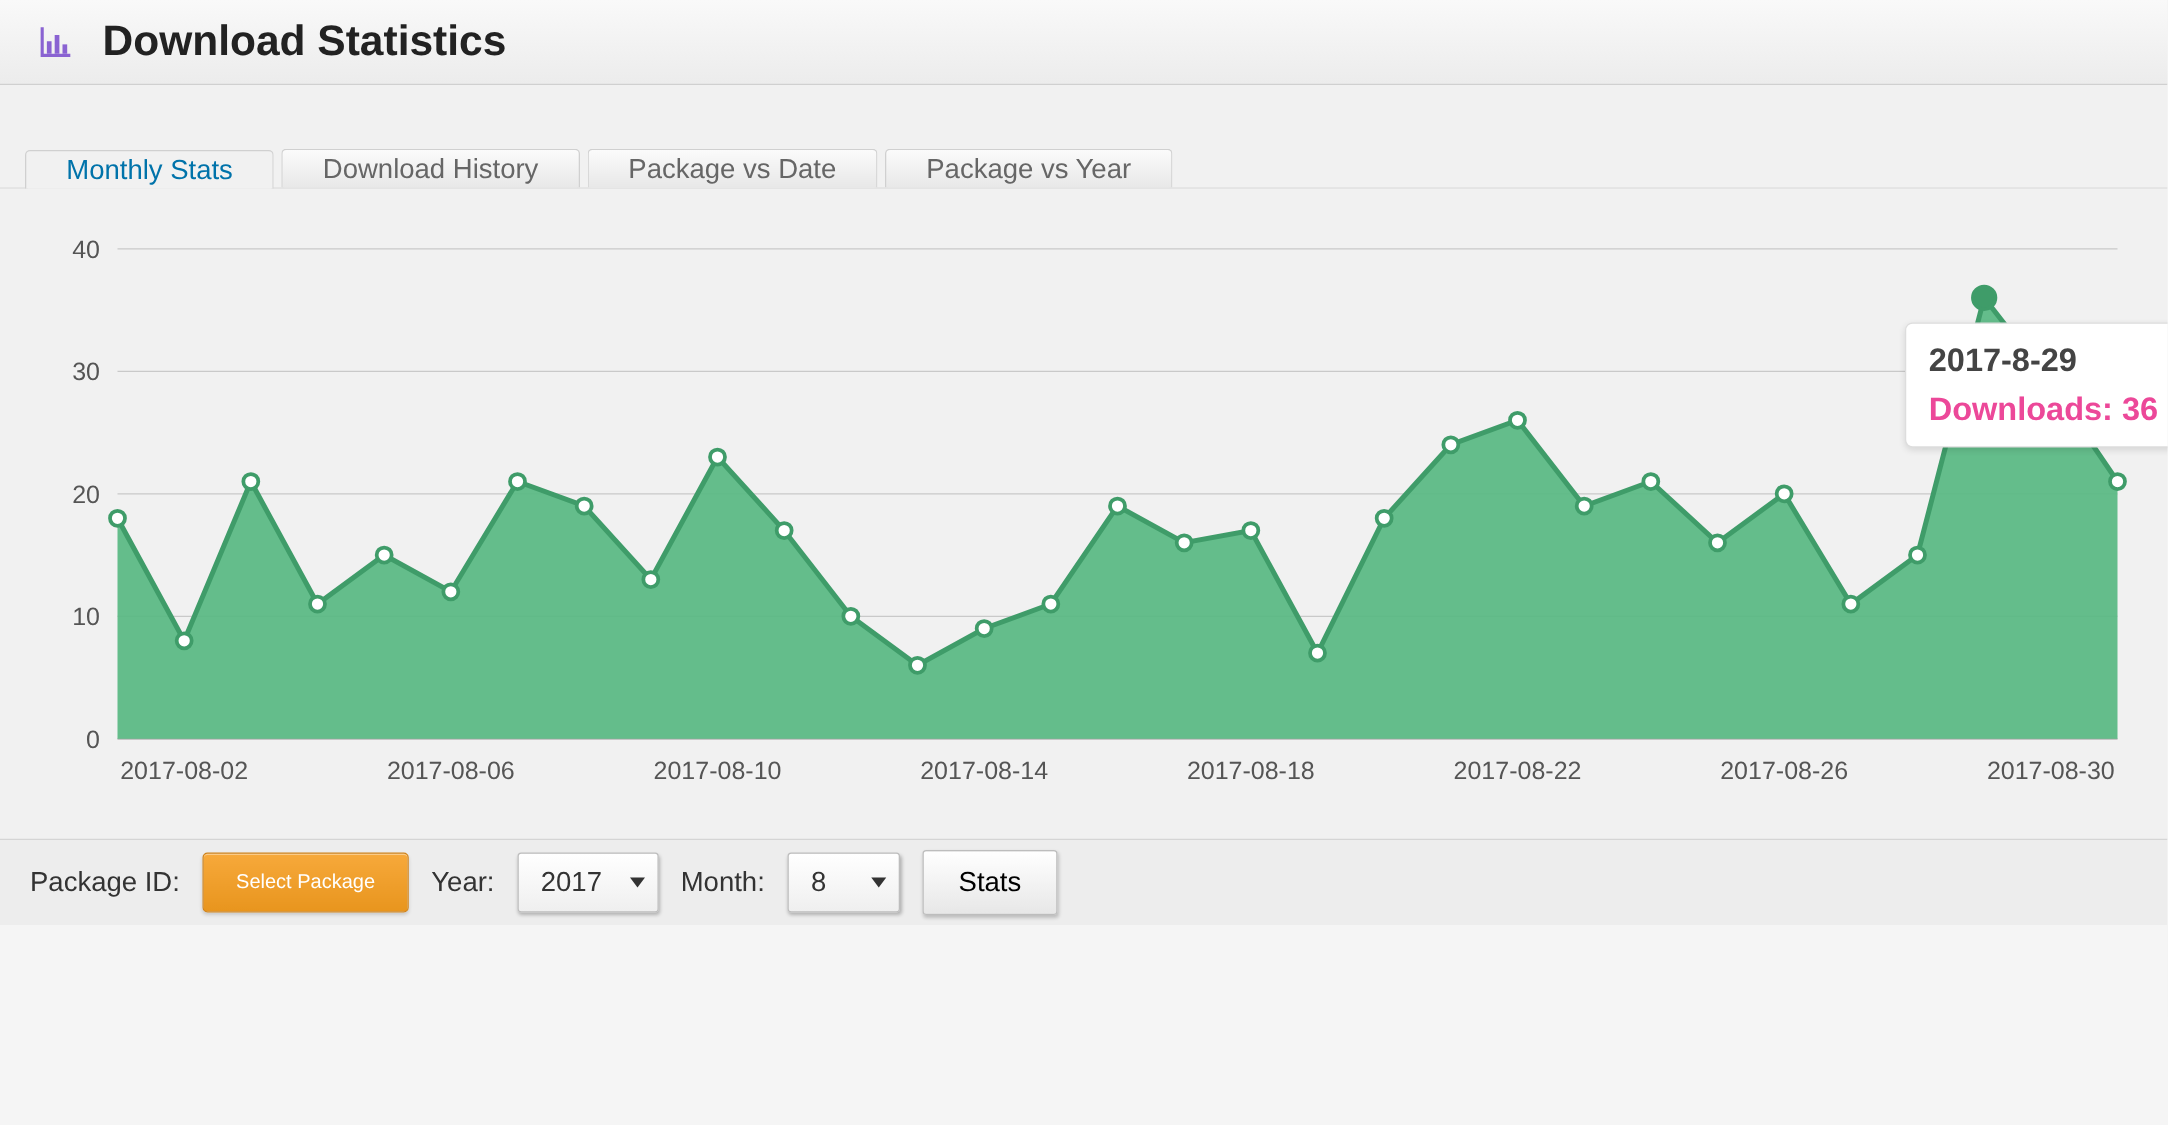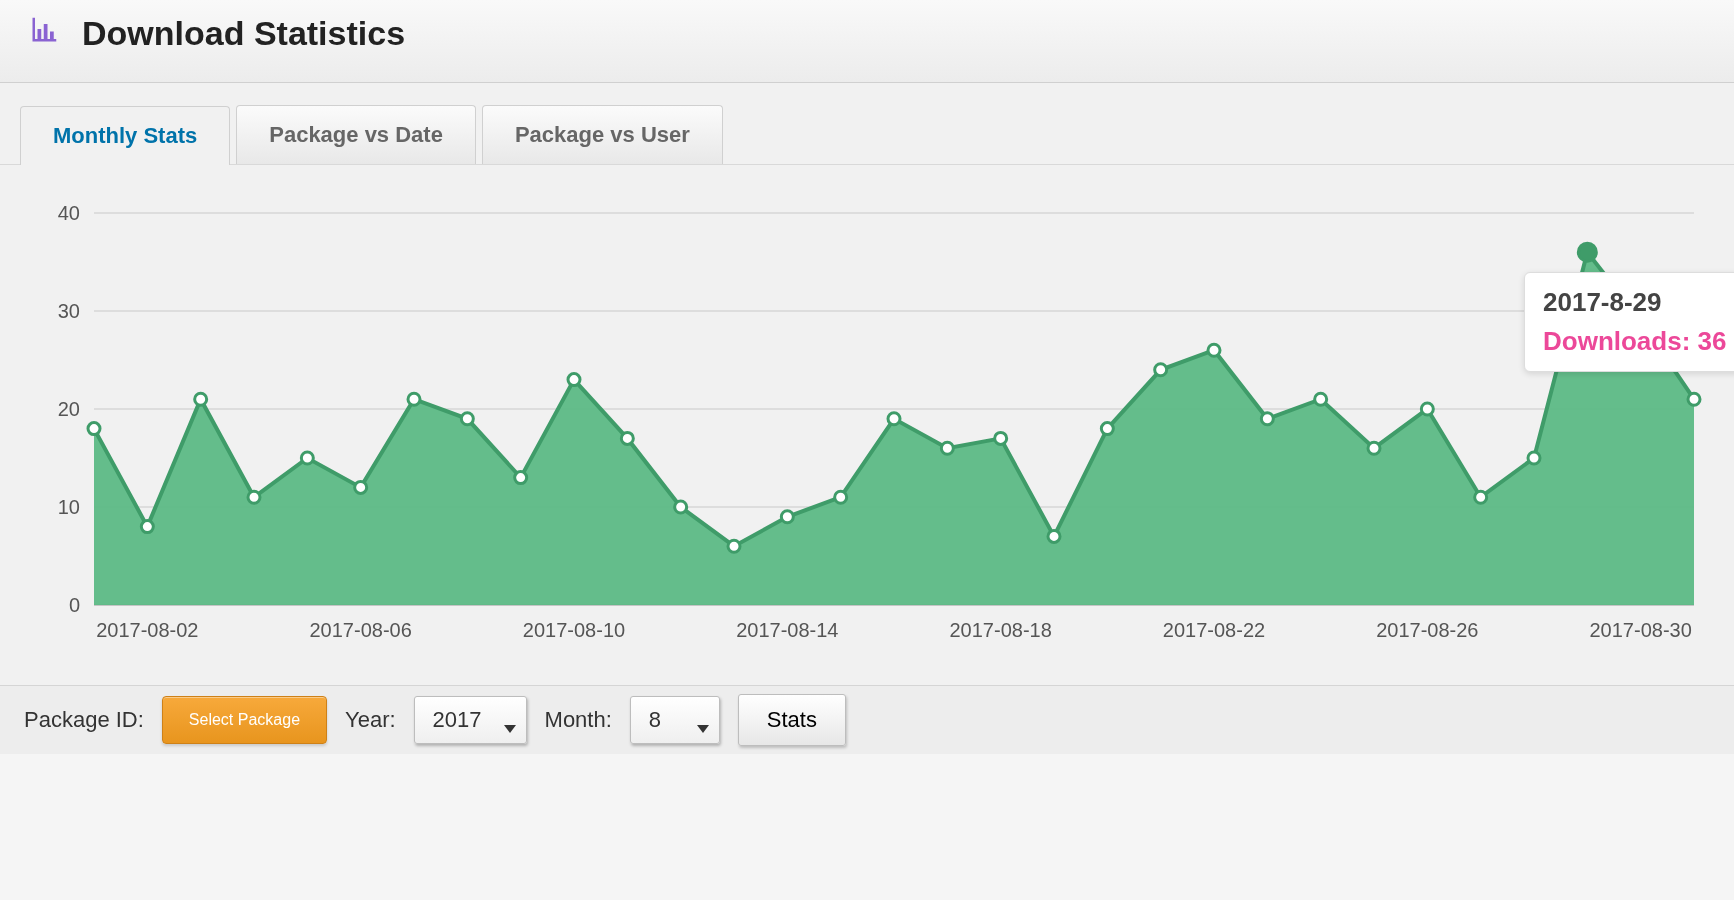--- a/index.html
+++ b/index.html
@@ -11,22 +11,22 @@
   }
   .wrap {
     width: 1734px;
     height: 900px;
     background: #f5f5f5;
     position: relative;
   }
   
   .page-header {
     display: flex;
-    align-items: flex-start;
-    padding: 14px 28px 29px 28px;
+    align-items: flex-end;
+    padding: 14px 28px 14px 28px;
     border-bottom: 1px solid #d0d0d0;
     background: linear-gradient(#f9f9f9, #ececec);
   }
   .page-header .icon {
     color: #8a63d2;
     font-size: 32px;
     line-height: 1;
     margin-right: 20px;
   }
   .page-header h1 {
@@ -37,29 +37,30 @@
   }
   
   .tabs {
     display: flex;
     padding: 22px 20px 0 20px;
     gap: 6px;
     border-bottom: 1px solid #d9d9d9;
     background: #f1f1f1;
   }
   .tab {
-    padding: 16px 32px;
-    font-size: 22px;
-    font-weight: 700;
+    padding: 2px 32px;
+    font-size: 22px;
+    font-weight: 400;
     color: #666;
     background: linear-gradient(#fbfbfb, #e8e8e8);
     border: 1px solid #d0d0d0;
     border-bottom: none;
     border-radius: 4px 4px 0 0;
     cursor: pointer;
+    margin-top: 29px;
   }
   .tab.active {
     background: #f1f1f1;
     color: #0073aa;
     border-color: #d0d0d0;
     position: relative;
     top: 1px;
   }
   
   .chart-panel {
@@ -111,21 +112,21 @@
     font-size: 16px;
     font-weight: 500;
     padding: 14px 26px;
     border: 1px solid #cf8117;
     border-radius: 4px;
     cursor: pointer;
     box-shadow: 0 1px 0 rgba(255,255,255,0.4) inset, 0 2px 3px rgba(0,0,0,0.15);
   }
   .select-like {
     display: inline-flex;
-    align-items: flex-end;
+    align-items: center;
     background: linear-gradient(#ffffff, #efefef);
     border: 1px solid #bdbdbd;
     border-radius: 3px;
     padding: 10px 10px 10px 18px;
     font-size: 22px;
     box-shadow: 1px 2px 3px rgba(0,0,0,0.25);
     cursor: pointer;
     min-width: 110px;
     justify-content: space-between;
   }
@@ -157,22 +158,23 @@
           <rect x="6" y="12" width="3" height="8" fill="#8a63d2"></rect>
           <rect x="11" y="8" width="3" height="12" fill="#8a63d2"></rect>
           <rect x="16" y="14" width="3" height="6" fill="#8a63d2"></rect>
         </svg>
   </span>
   <h1>Download Statistics</h1>
 </div>
 
 <div class="tabs">
   <div class="tab active">Monthly Stats</div>
+  <div class="tab">Download History</div>
   <div class="tab">Package vs Date</div>
-  <div class="tab">Package vs User</div>
+  <div class="tab">Package vs Year</div>
 </div>
 
 <div class="chart-panel">
   <div class="chart-box">
     <svg id="chart-svg" width="1694" height="460">
           <line x1="74" x2="1674" y1="410" y2="410" class="baseline"></line>
           <text x="60" y="417" class="ytick">0</text>
           <line x1="74" x2="1674" y1="312" y2="312" class="gridline"></line>
           <text x="60" y="319" class="ytick">10</text>
           <line x1="74" x2="1674" y1="214" y2="214" class="gridline"></line>

